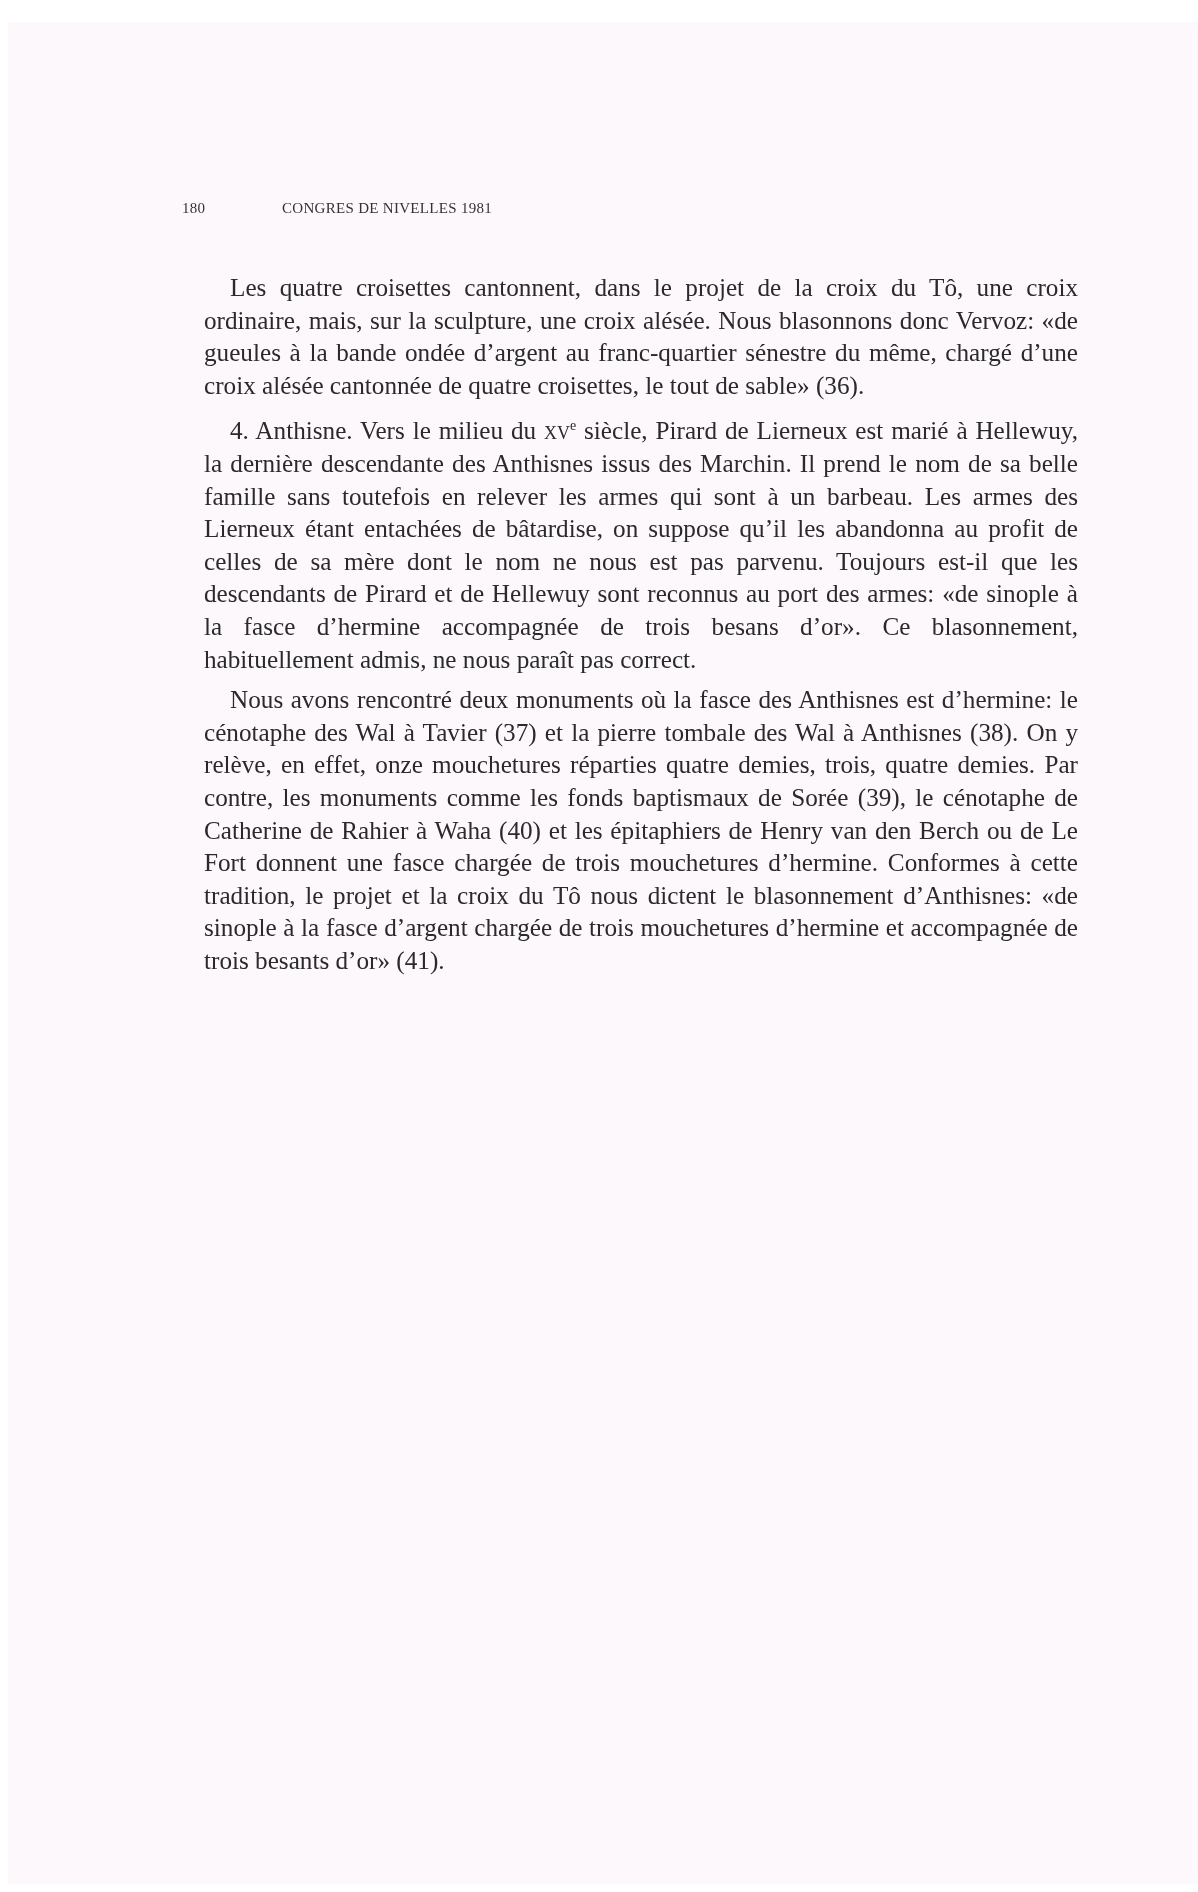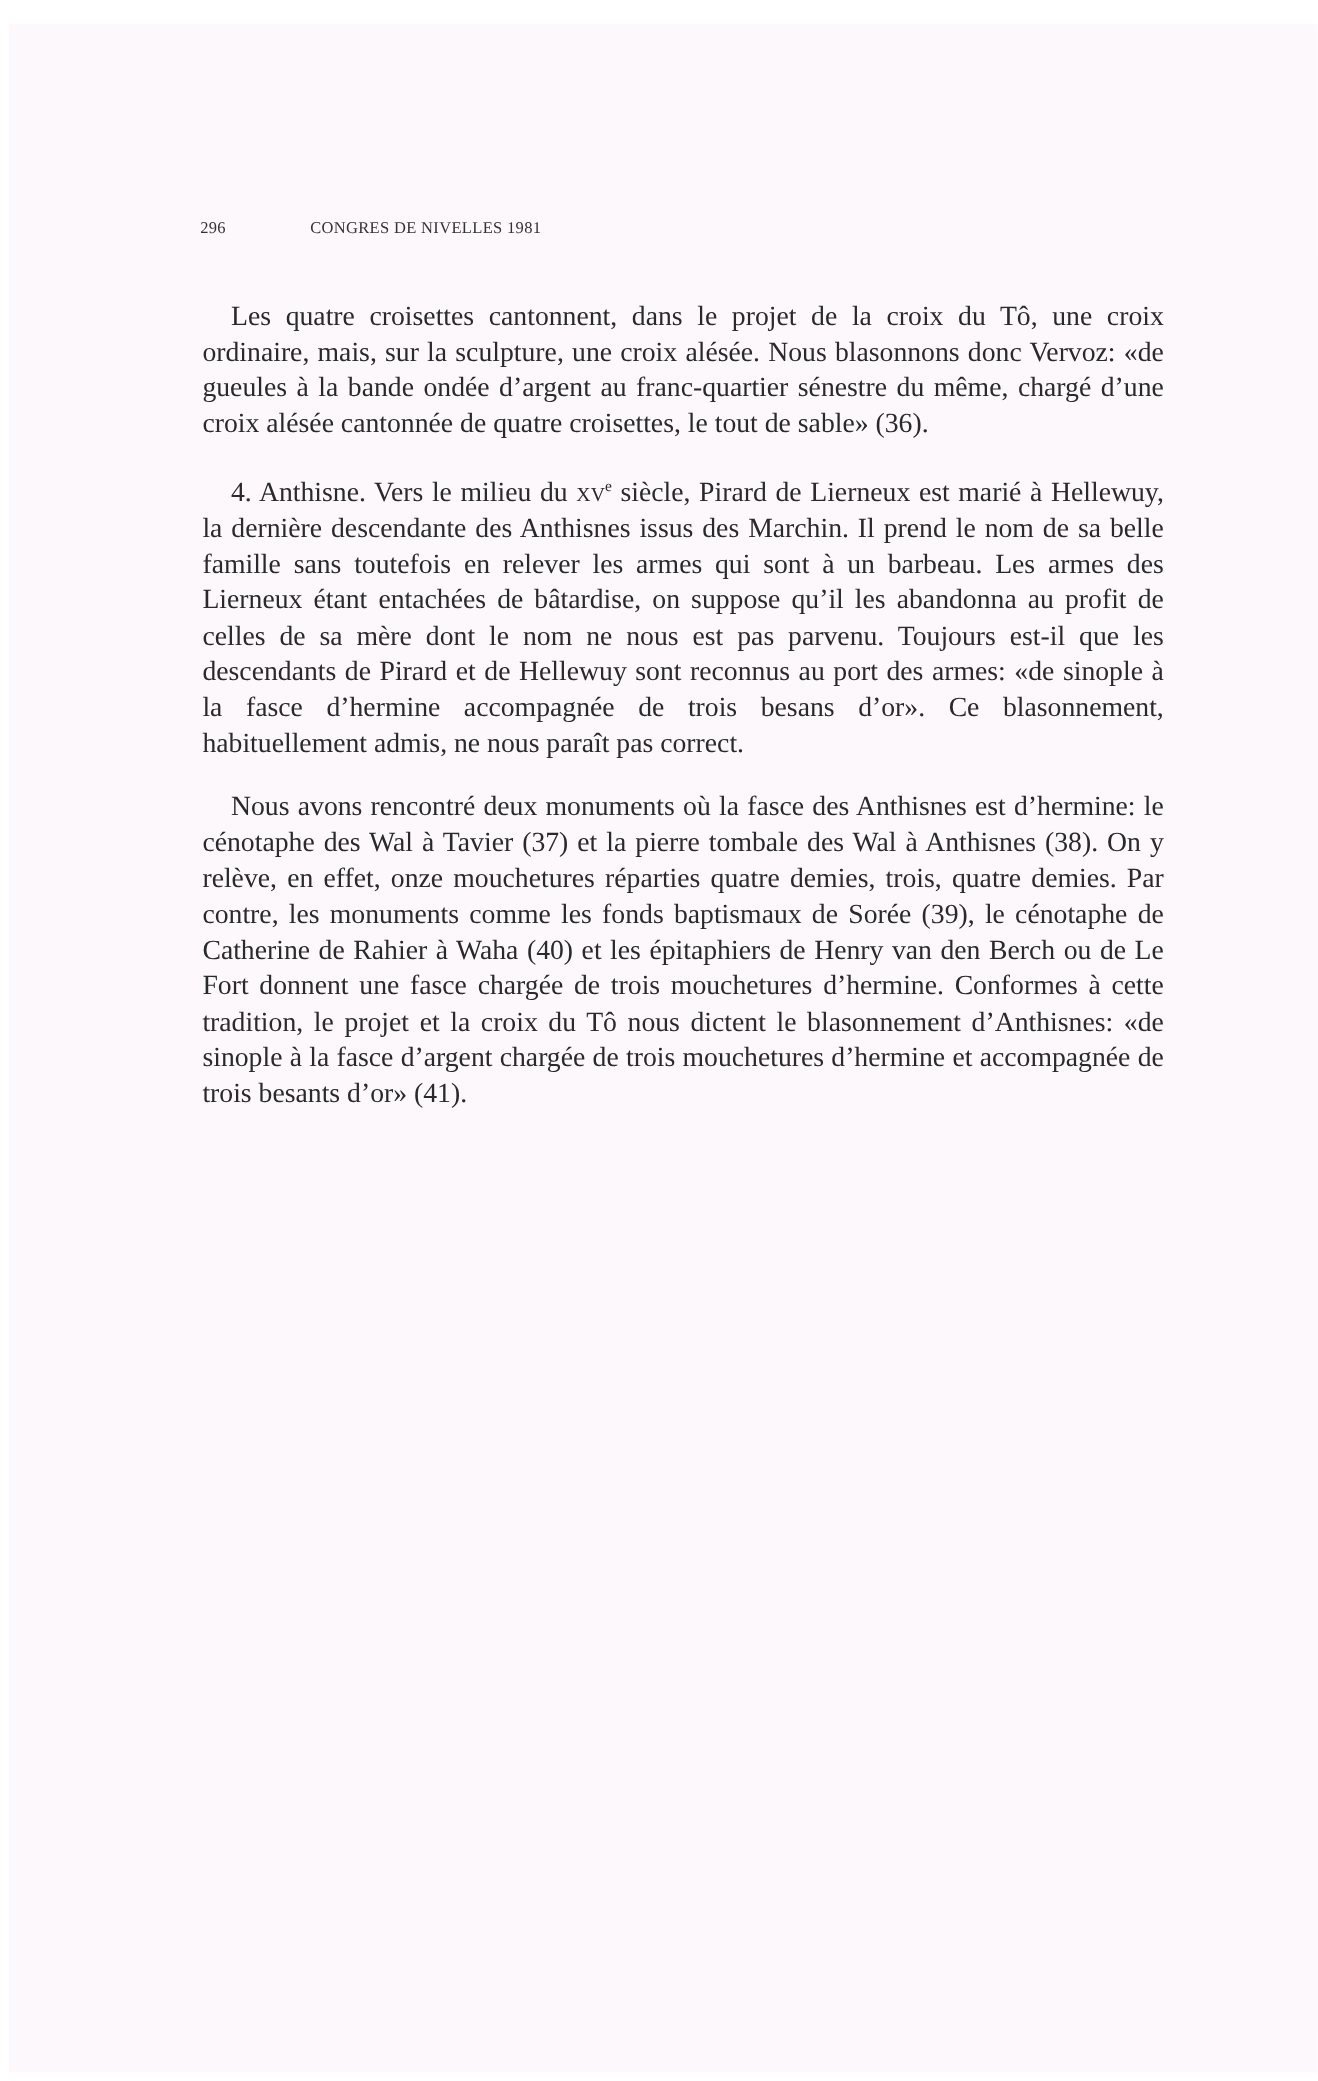--- a/index.html
+++ b/index.html
@@ -21,37 +21,37 @@
     position: absolute;
     left: 174px; top: 178px;
     font-size: 15px;
     letter-spacing: 0.3px;
     color: #333;
     white-space: nowrap;
   }
   .running-head .pageno { display: inline-block; width: 100px; }
   .body-text {
     position: absolute;
-    left: 184px; top: 272px;
+    left: 204px; top: 272px;
     width: 874px;
     font-size: 25.2px;
     line-height: 32.6px;
     text-align: justify;
   }
   .body-text p { margin: 0; text-indent: 26px; }
-  .body-text p + p { margin-top: 25px; }
+  .body-text p + p { margin-top: 8px; }
   .sup { font-size: 14px; vertical-align: 9px; }
   .sc { font-variant: small-caps; }
 </style>
 </head>
 <body>
 
 <div class="sheet">
   <div class="running-head">
-    <span class="pageno">296</span><span>CONGRES DE NIVELLES 1981</span>
+    <span class="pageno">180</span><span>CONGRES DE NIVELLES 1981</span>
   </div>
 </div>
 
 <div class="body-text">
   <p><span>Les quatre croisettes cantonnent, dans le projet de la croix du Tô, une croix ordinaire, mais, sur la sculpture, une croix alésée. Nous blasonnons donc Vervoz: «de gueules à la bande ondée d’argent au franc-quartier sénestre du même, chargé d’une croix alésée cantonnée de quatre croisettes, le tout de sable» (36).</span></p>
   <p><span>4. Anthisne. Vers le milieu du </span><span class="sc">xv</span><span class="sup">e</span><span> siècle, Pirard de Lierneux est marié à Hellewuy, la dernière descendante des Anthisnes issus des Marchin. Il prend le nom de sa belle famille sans toutefois en relever les armes qui sont à un barbeau. Les armes des Lierneux étant entachées de bâtardise, on suppose qu’il les abandonna au profit de celles de sa mère dont le nom ne nous est pas parvenu. Toujours est-il que les descendants de Pirard et de Hellewuy sont reconnus au port des armes: «de sinople à la fasce d’hermine accompagnée de trois besans d’or». Ce blasonnement, habituellement admis, ne nous paraît pas correct.</span></p>
   <p><span>Nous avons rencontré deux monuments où la fasce des Anthisnes est d’hermine: le cénotaphe des Wal à Tavier (37) et la pierre tombale des Wal à Anthisnes (38). On y relève, en effet, onze mouchetures réparties quatre demies, trois, quatre demies. Par contre, les monuments comme les fonds baptismaux de Sorée (39), le cénotaphe de Catherine de Rahier à Waha (40) et les épitaphiers de Henry van den Berch ou de Le Fort donnent une fasce chargée de trois mouchetures d’hermine. Conformes à cette tradition, le projet et la croix du Tô nous dictent le blasonnement d’Anthisnes: «de sinople à la fasce d’argent chargée de trois mouchetures d’hermine et accompagnée de trois besants d’or» (41).</span></p>
 </div>
 
 </body></html>

